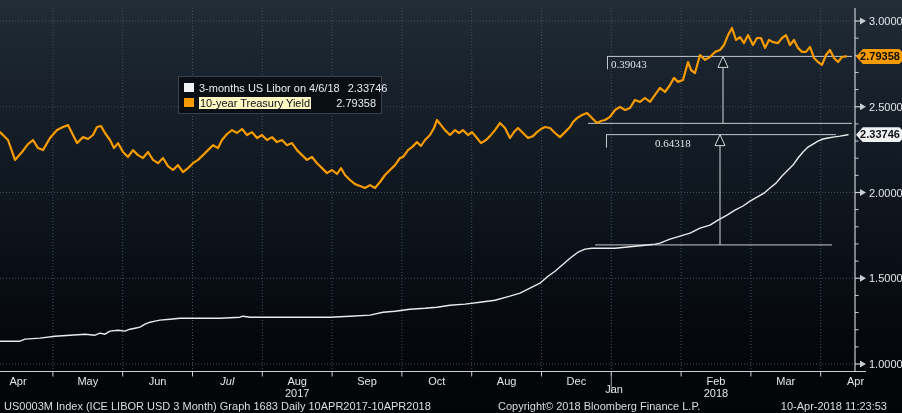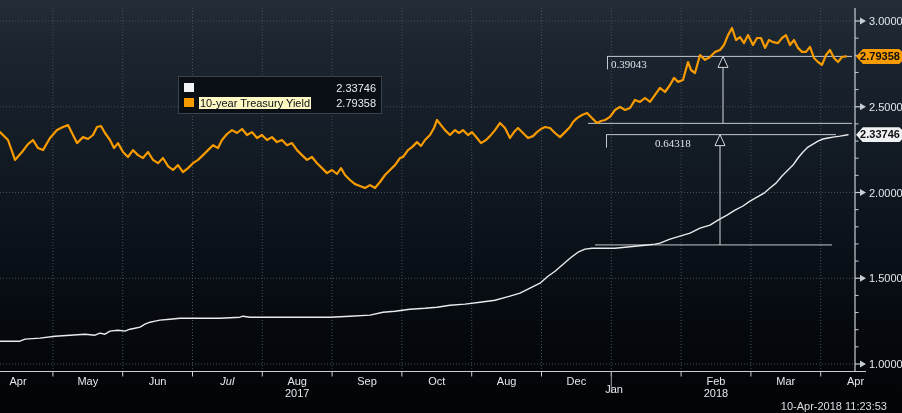--- a/index.html
+++ b/index.html
@@ -135,24 +135,27 @@
 
   <div class="badge" id="badge0" style="top: 48.901px; background: rgb(247, 155, 0);">2.79358</div>
   <div class="badge" id="badge1" style="top: 127.126px; background: rgb(240, 241, 242);">2.33746</div>
 
   <div class="ann" id="ann0" style="left: 611px; top: 58.401px;">0.39043</div>
   <div class="ann" id="ann1" style="left: 610px; top: 136.626px; margin-left: 45px;">0.64318</div>
 
   <div class="legend">
     <div class="lrow">
       <span class="swatch" id="sw0" style="background: rgb(242, 243, 244);"></span>
+      <span>3-months US Libor on 4/6/18</span>
       <span class="lval">2.33746</span>
     </div>
     <div class="lrow">
       <span class="swatch" id="sw1" style="background: rgb(247, 155, 0);"></span>
       <span class="hl">10-year Treasury Yield</span>
       <span class="lval">2.79358</span>
     </div>
   </div>
 
+  <div class="foot" style="left:4px;">US0003M Index (ICE LIBOR USD 3 Month) Graph 1683  Daily 10APR2017-10APR2018</div>
+  <div class="foot" style="left:498px;">Copyright© 2018 Bloomberg Finance L.P.</div>
   <div class="foot" style="right:15px;">10-Apr-2018 11:23:53</div>
 
 </div>
 
 </body></html>

